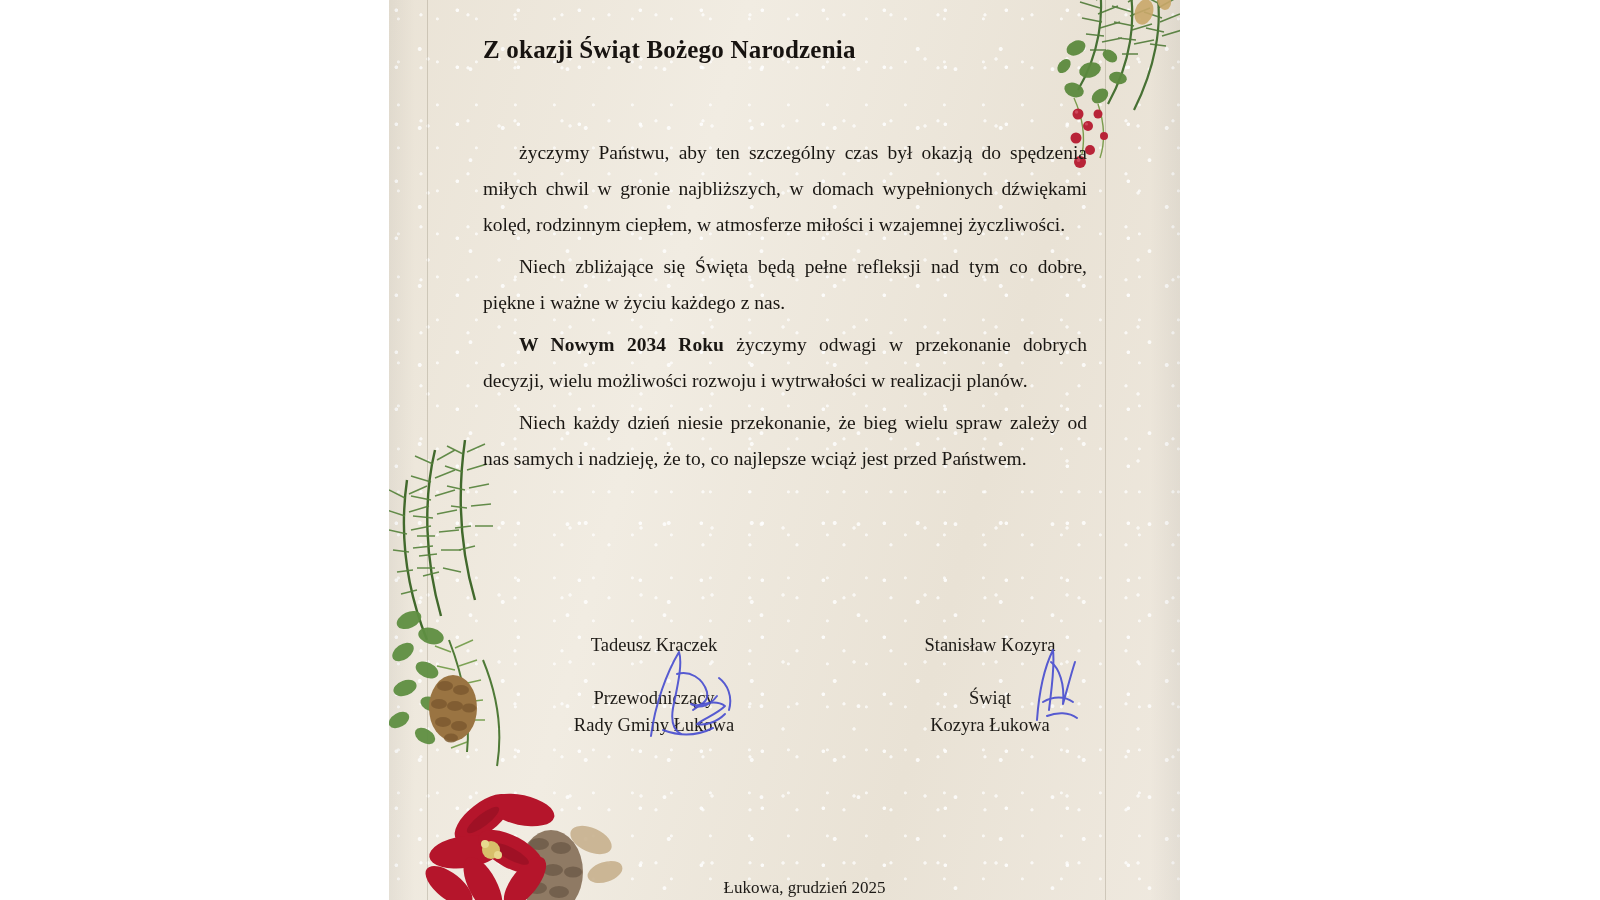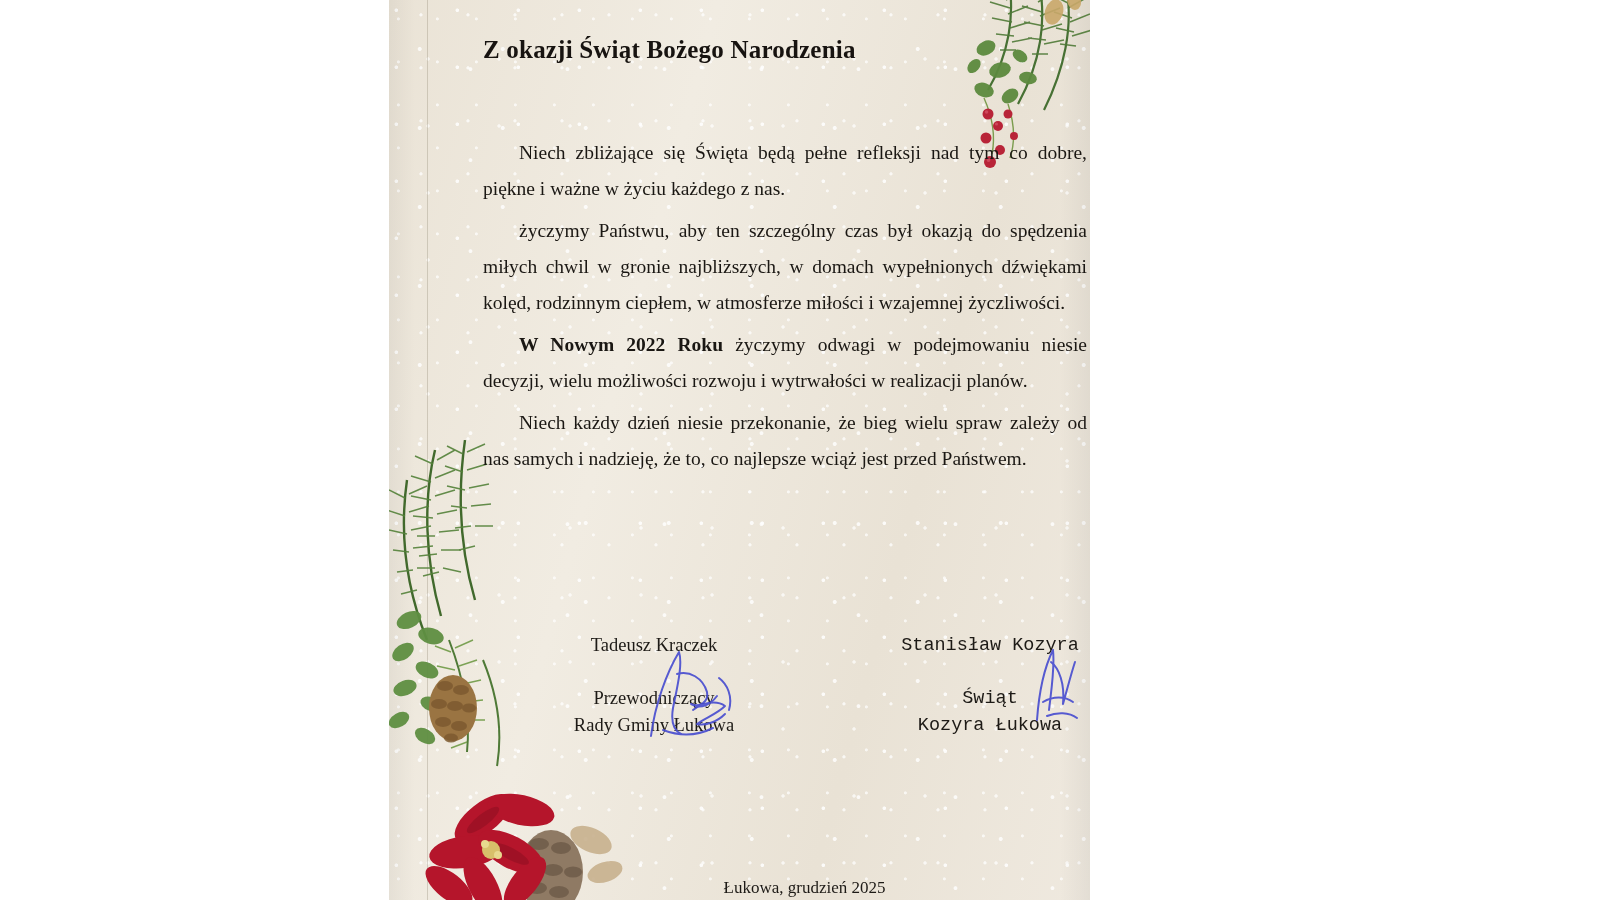--- a/index.html
+++ b/index.html
@@ -11,21 +11,21 @@
     overflow: hidden;
   }
   body {
     font-family: "Liberation Serif", serif;
   }
 
   .page-wrap {
     position: absolute;
     left: 389px;
     top: 0;
-    width: 701px;
+    width: 791px;
     height: 900px;
     overflow: hidden;
     background: #0f766e;
   }
 
   
   .paper-bg {
     position: absolute;
     inset: 0;
     background-color: #ece6db;
@@ -105,21 +105,21 @@
   }
   .sig-col {
     position: absolute;
     top: 0;
     text-align: center;
     font-size: 18.5px;
     line-height: 27px;
     color: #1d1a16;
   }
   .sig-col.left  { left: 46px;  width: 250px; }
-  .sig-col.right { left: 400px; width: 214px; font-family: Liberation Mono, monospace; }
+  .sig-col.right { left: 400px; width: 214px; }
   .sig-name { white-space: nowrap; }
   .sig-gap  { height: 26px; }
   .sig-role { white-space: nowrap; }
   .sig-org  { white-space: nowrap; }
 
   .scribble {
     position: absolute;
     pointer-events: none;
   }
   .scribble.left  { left: 150px; top: 12px;  width: 130px; height: 100px; }
@@ -304,23 +304,23 @@
       <ellipse cx="212" cy="400" rx="22" ry="12" transform="rotate(24 212 400)"></ellipse>
       <ellipse cx="226" cy="432" rx="18" ry="10" transform="rotate(-18 226 432)"></ellipse>
     </g>
   </svg>
 
   <div class="content">
 
     <div class="title">Z okazji Świąt Bożego Narodzenia</div>
 
     <div class="body-text">
+      <p><span>życzymy Państwu, aby ten szczególny czas był okazją do spędzenia miłych chwil w gronie najbliższych, w domach wypełnionych dźwiękami kolęd, rodzinnym ciepłem, w atmosferze miłości i wzajemnej życzliwości.</span></p>
       <p><span>Niech zbliżające się Święta będą pełne refleksji nad tym co dobre, piękne i ważne w życiu każdego z nas.</span></p>
-      <p><span>życzymy Państwu, aby ten szczególny czas był okazją do spędzenia miłych chwil w gronie najbliższych, w domach wypełnionych dźwiękami kolęd, rodzinnym ciepłem, w atmosferze miłości i wzajemnej życzliwości.</span></p>
-      <p><b>W Nowym 2022 Roku</b><span> życzymy odwagi w podejmowaniu niesie decyzji, wielu możliwości rozwoju i wytrwałości w realizacji planów.</span></p>
+      <p><b>W Nowym 2034 Roku</b><span> życzymy odwagi w przekonanie dobrych decyzji, wielu możliwości rozwoju i wytrwałości w realizacji planów.</span></p>
       <p><span>Niech każdy dzień niesie przekonanie, że bieg wielu spraw zależy od nas samych i nadzieję, że to, co najlepsze wciąż jest przed Państwem.</span></p>
     </div>
 
     <div class="signatures">
 
       <div class="sig-col left">
         <div class="sig-name">Tadeusz Kraczek</div>
         <div class="sig-gap"></div>
         <div class="sig-role">Przewodniczący</div>
         <div class="sig-org">Rady Gminy Łukowa</div>

